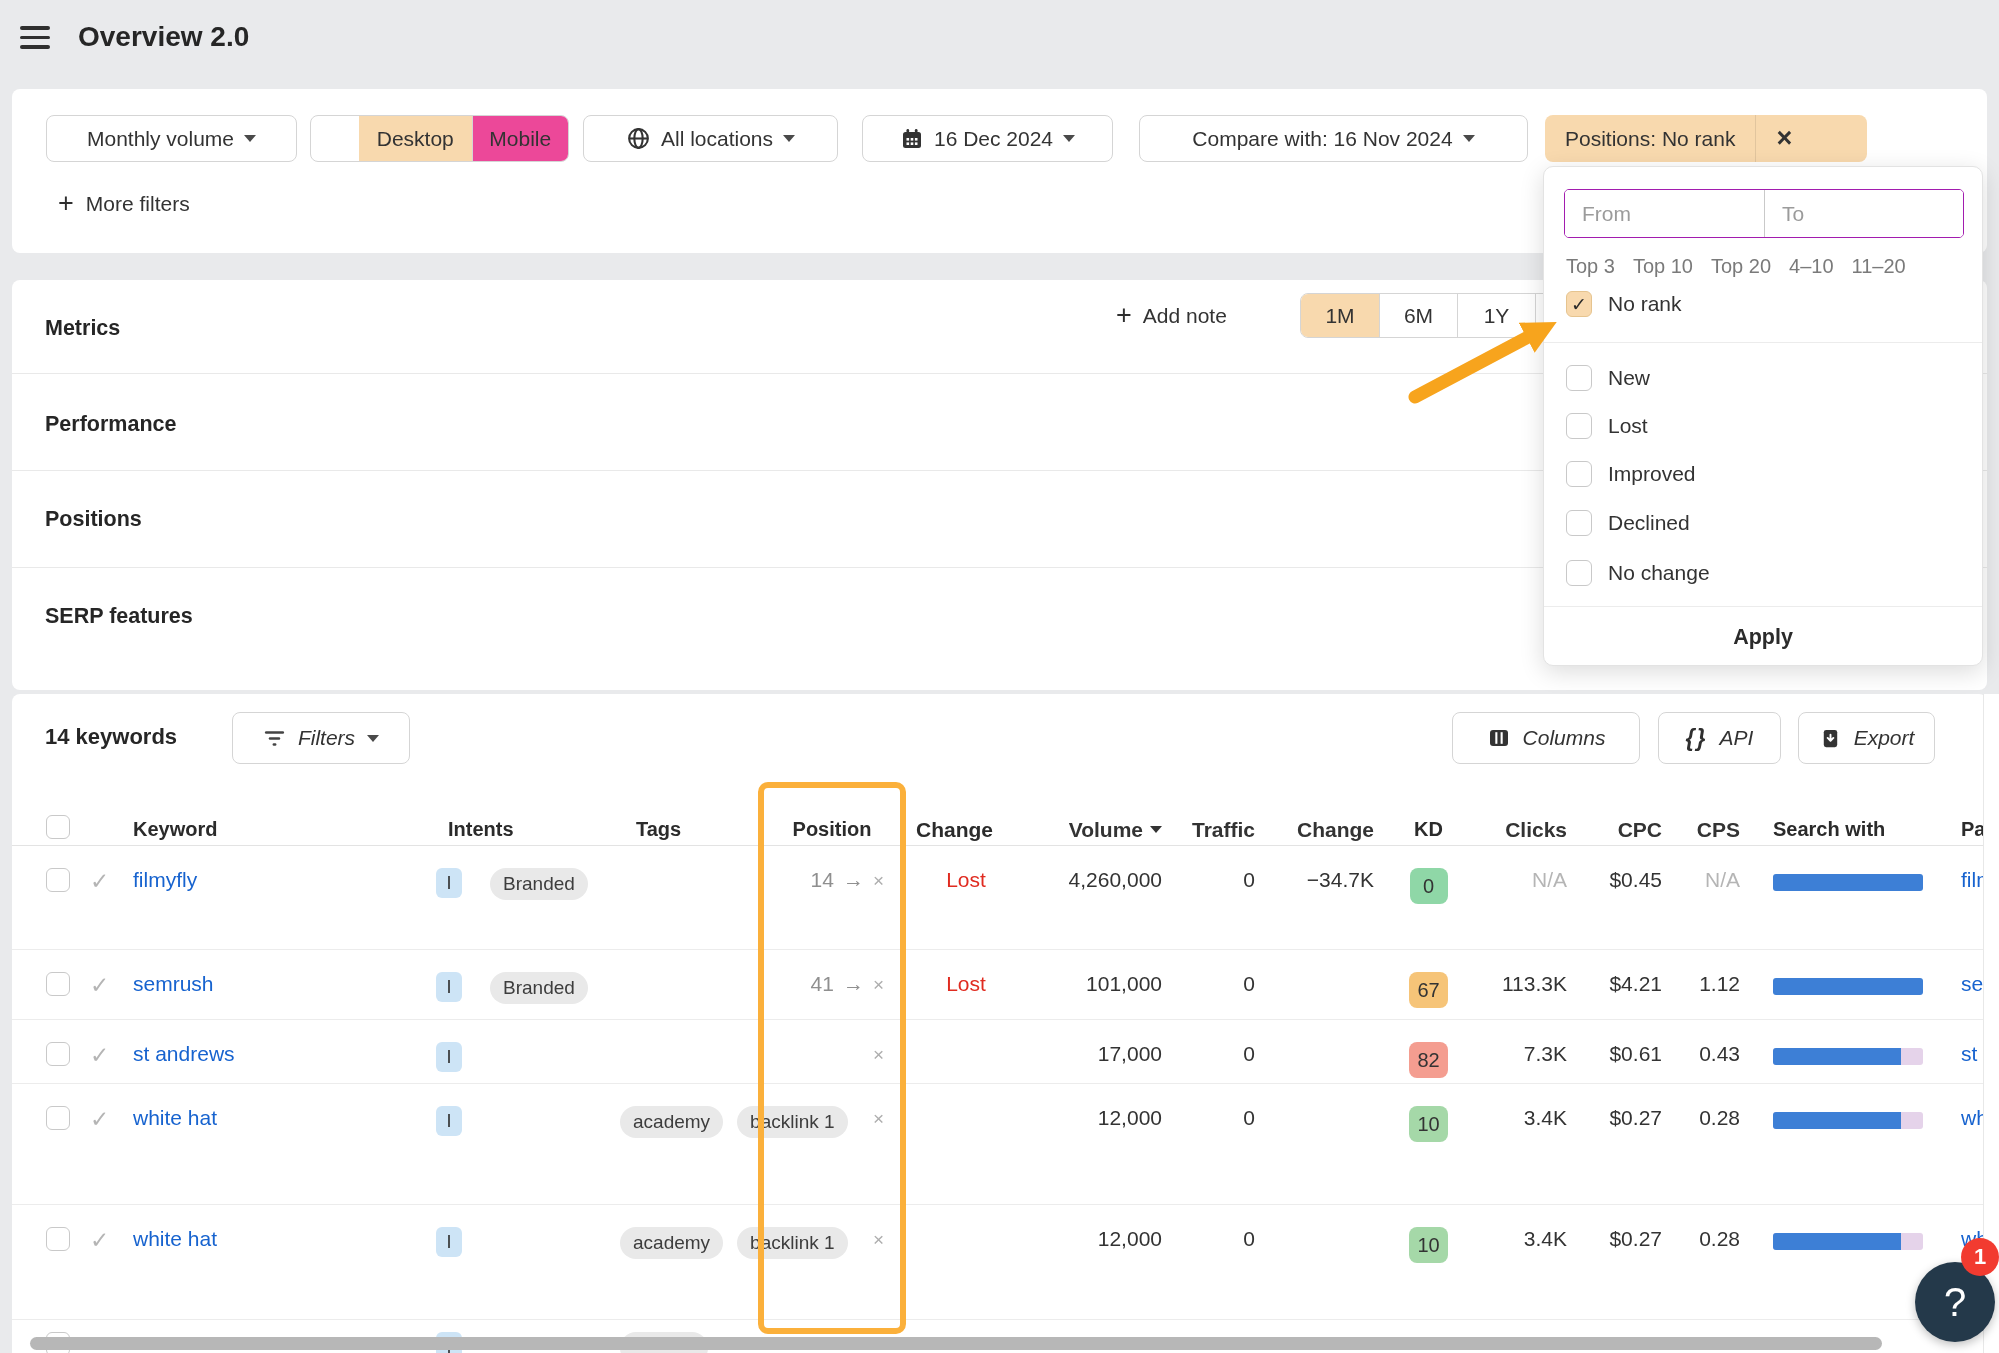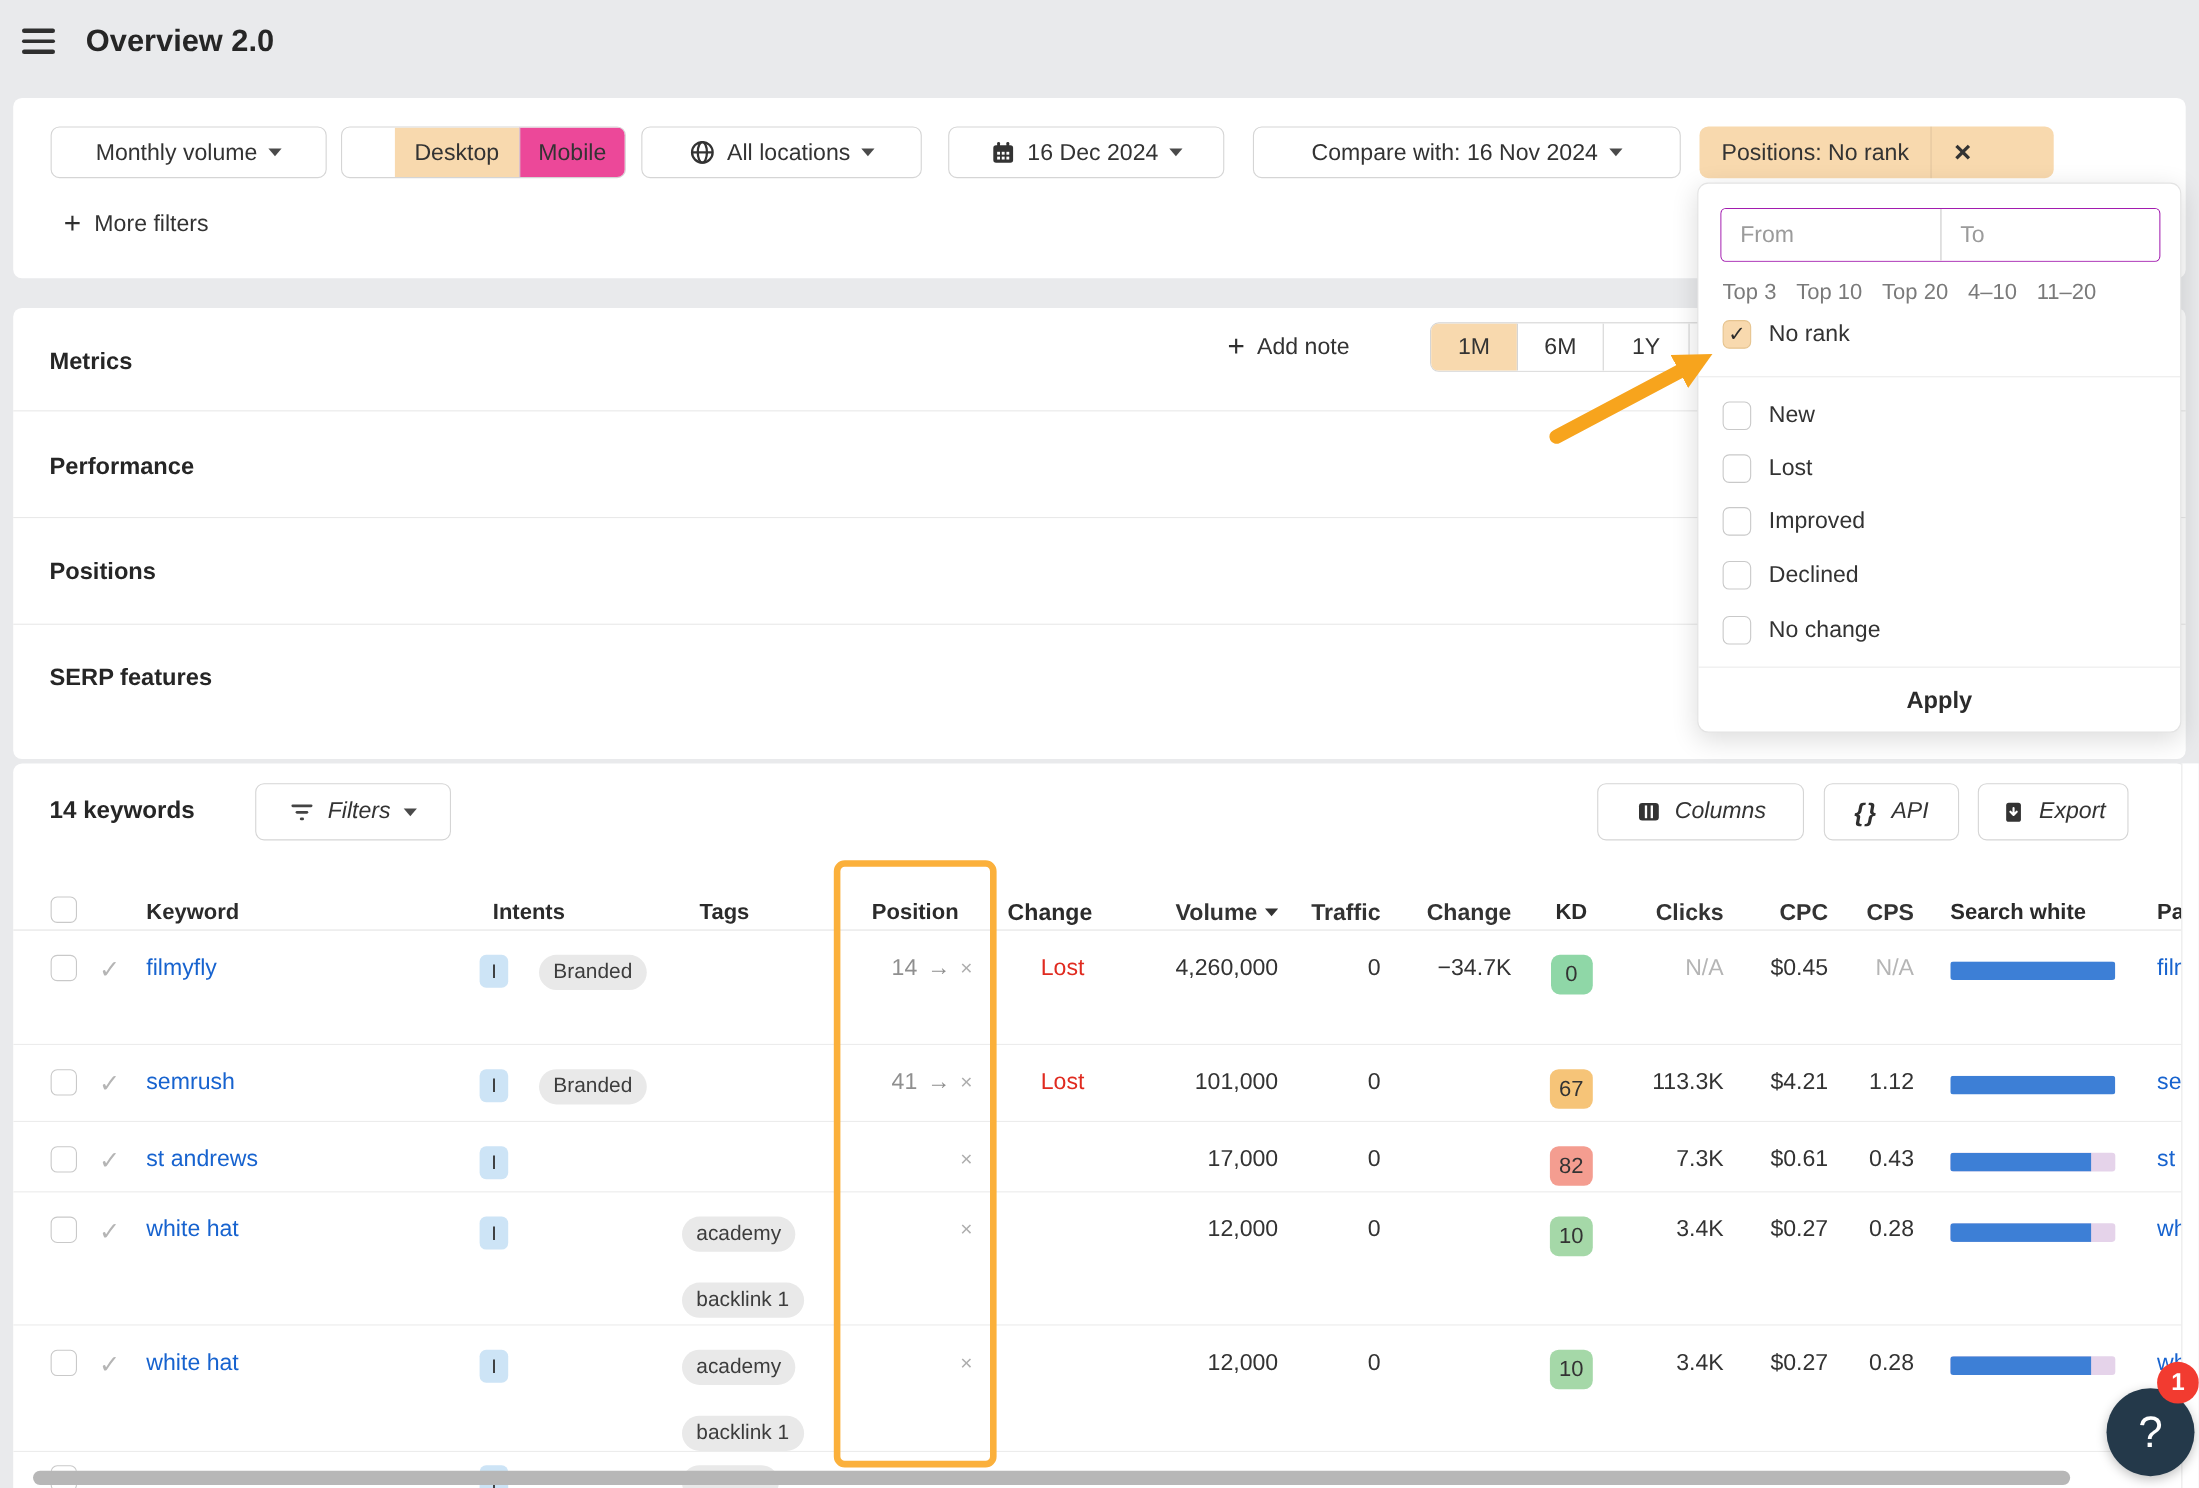--- a/index.html
+++ b/index.html
@@ -72,21 +72,21 @@
   .thead .c-sel { padding-left:34px; padding-top:0; }
   .cb { display:inline-block; width:24px; height:24px; border:1.5px solid #c9c9c9; border-radius:6px; background:#fff; cursor:pointer; }
   .c-tick { padding-left:22px; }
   .tick { color:#b5b5b5; font-size:23px; }
   .c-kw { padding-left:17px; }
   .kwlink { color:#1763cf; font-size:21px; text-decoration:none; cursor:pointer; white-space:nowrap; }
   .ibadge { display:inline-flex; width:26px; height:30px; border-radius:6px; background:#cde4f6; color:#333;
             align-items:center; justify-content:center; font-size:18px; }
   .pill { display:inline-block; background:#e9e9e9; color:#3d3d3d; font-size:19px; padding:5px 13px; border-radius:17px; white-space:nowrap; min-height:32px; }
   .c-tags > .pill { margin-left:12px; }
-  .tagstack { margin-left:142px; display:flex; flex-direction:column; gap:28px; align-items:flex-start; }
+  .tagstack { margin-left:142px; display:flex; flex-direction:row; gap:14px; align-items:flex-start; }
   .c-pos { display:flex; justify-content:flex-end; align-items:flex-start; padding-right:22px; gap:9px; color:#8f8f8f; font-size:21px; }
   .posx { color:#aeaeae; font-size:19px; padding-top:2px; }
   .c-chg { text-align:center; font-size:21px; }
   .red { color:#e02b20; }
   .num { text-align:right; padding-right:12px; font-size:21px; color:#333; white-space:nowrap; }
   .muted { color:#b5b5b5; }
   .c-kd { display:flex; justify-content:center; }
   .kdbadge { min-width:38px; height:36px; border-radius:8px; display:inline-flex; align-items:center; justify-content:center;
              font-size:20px; color:#333; padding:0 8px; }
   .c-st { padding-left:21px; }
@@ -251,21 +251,21 @@
       <div class="num">
         <span>Volume</span>
         <span class="sortcaret"></span>
       </div>
       <div class="num">Traffic</div>
       <div class="num">Change</div>
       <div class="c-pos" style="padding-right:0;">KD</div>
       <div class="num">Clicks</div>
       <div class="num">CPC</div>
       <div class="num">CPS</div>
-      <div class="c-st">Search white</div>
+      <div class="c-st">Search with</div>
       <div class="c-par">Par</div>
     </div>
 
     <div class="trow" style="height:104px;">
       <div class="c-sel"><span class="cb"></span></div>
       <div class="c-tick"><span class="tick">✓</span></div>
       <div class="c-kw"><a class="kwlink">filmyfly</a></div>
       <div class="c-int"><span class="ibadge">I</span></div>
       <div class="c-tags"><span class="pill">Branded</span></div>
       <div class="c-pos">

